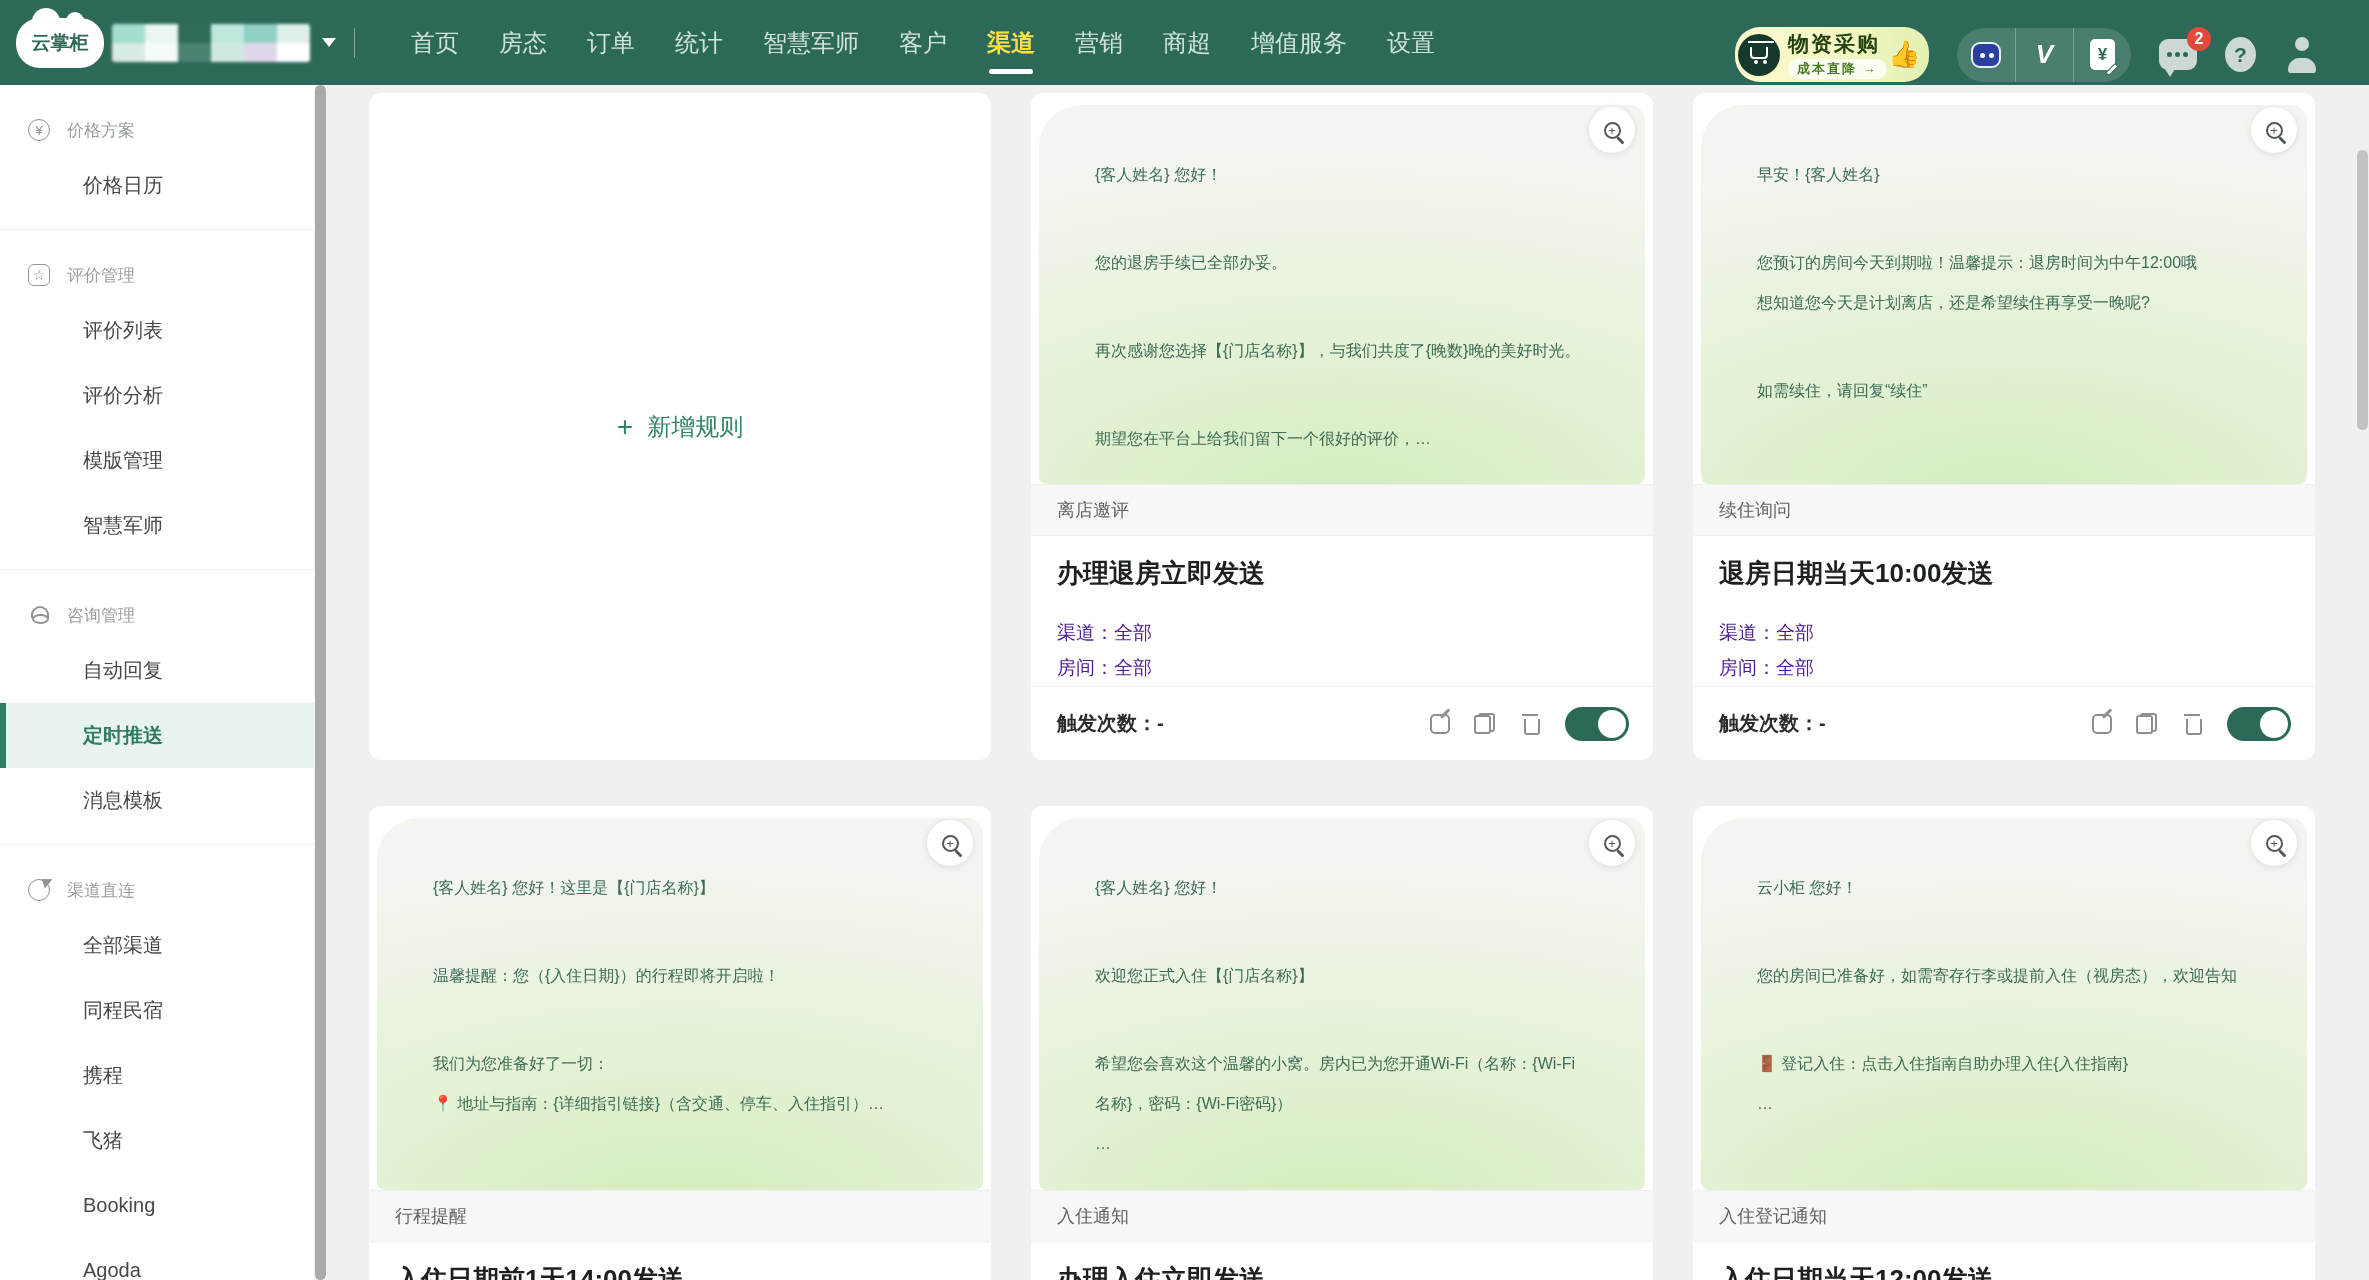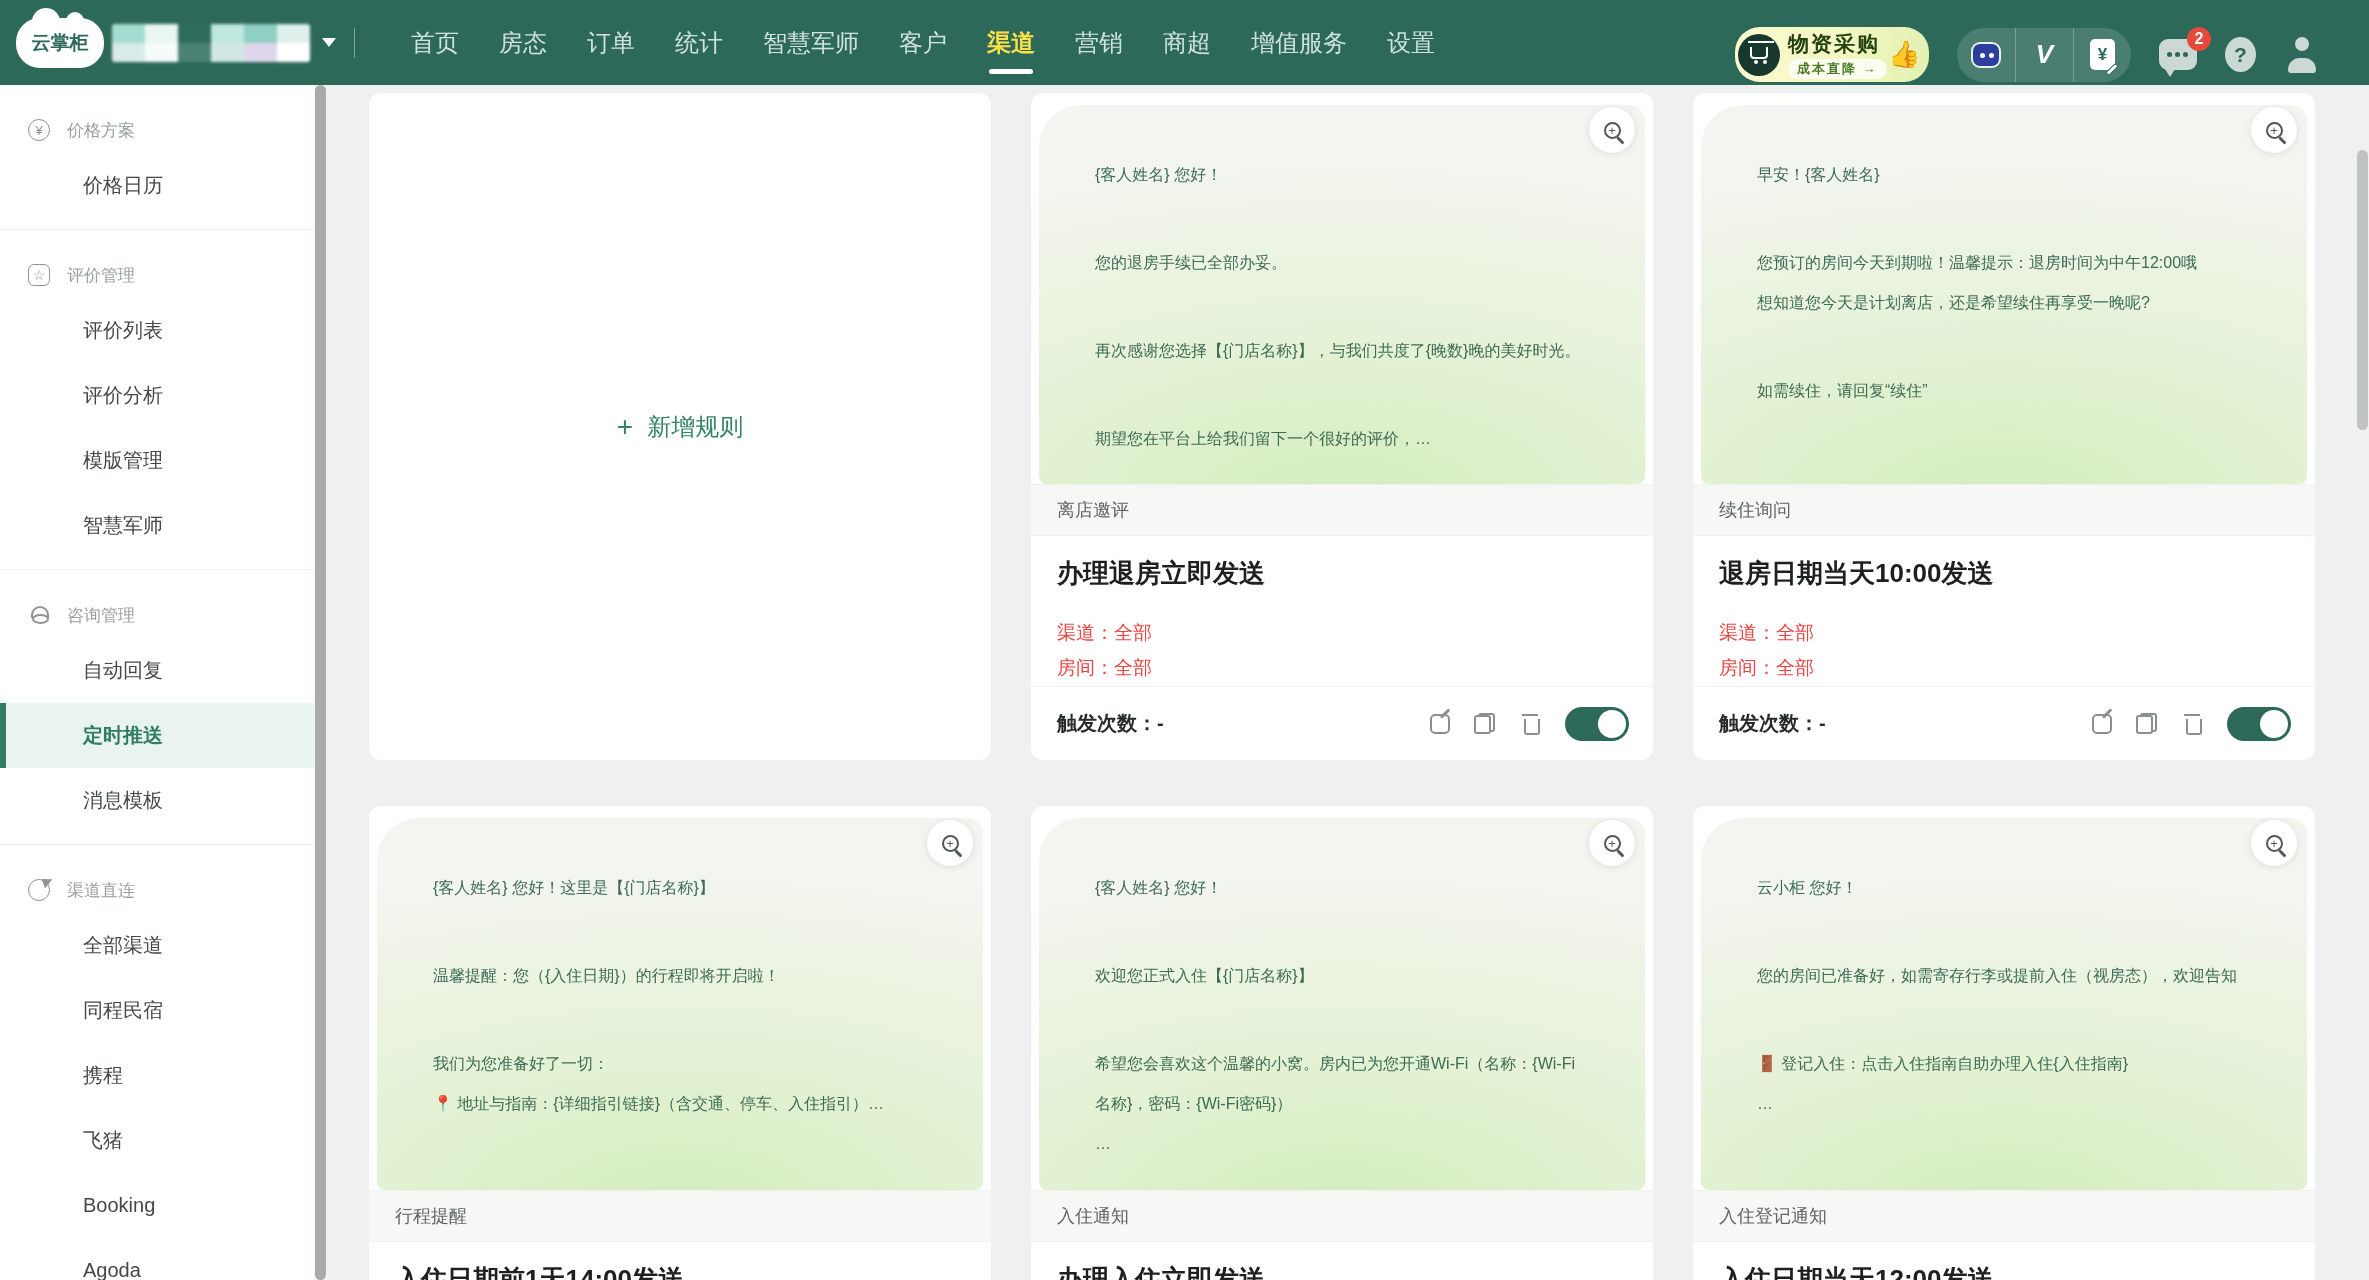--- a/index.html
+++ b/index.html
@@ -90,21 +90,21 @@
   .short .preview { height:372px; }
   .preview p { white-space:pre-line; margin-bottom:48px; }
   .zoom-btn { position:absolute; top:14px; right:18px; width:46px; height:46px; border-radius:50%; background:#fff; border:none; box-shadow:0 1px 7px rgba(0,0,0,.1); display:flex; align-items:center; justify-content:center; cursor:pointer; }
   .mag { position:relative; width:17px; height:17px; border:2.2px solid #52585
 4; border:2.2px solid #525854; border-radius:50%; display:flex; align-items:center; justify-content:center; color:#525854; font-size:13px; line-height:1; }
   .mag::after { content:""; position:absolute; bottom:-5px; right:-6px; width:9px; height:2.5px; background:#525854; border-radius:2px; transform:rotate(45deg); }
 
   .tag { height:52px; background:#f7f8f6; border-top:1px solid #f0f0ee; border-bottom:1px solid #f0f0ee; display:flex; align-items:center; padding-left:26px; font-size:18px; color:#5f6561; }
   .cbody { padding:20px 26px 0; flex:1; }
   .ctitle { font-size:26px; font-weight:bold; color:#1c211e; margin-bottom:24px; }
-  .meta { font-size:19px; color:#ef4444; line-height:35px; }
+  .meta { font-size:19px; color:#4c1d95; line-height:35px; }
   .cfooter { height:74px; border-top:1px solid #f0f1ee; display:flex; align-items:center; padding:0 24px 0 26px; }
   .trig { font-size:20px; font-weight:bold; color:#272c29;text-align:right; }
   .factions { margin-left:auto; display:flex; align-items:center; gap:24px; }
   .ic-edit { width:20px; height:20px; border:2px solid #8a908c; border-radius:5px; position:relative; display:block; cursor:pointer; }
   .ic-edit::after { content:""; position:absolute; top:-4px; right:-3px; width:12px; height:2.5px; background:#8a908c; border-radius:2px; transform:rotate(-45deg); }
   .ic-copy { width:21px; height:21px; position:relative; display:block; cursor:pointer; }
   .ic-copy::before { content:""; position:absolute; top:0; right:0; width:13px; height:15px; border:2px solid #8a908c; border-radius:3px; }
   .ic-copy::after { content:""; position:absolute; bottom:0; left:0; width:13px; height:15px; border:2px solid #8a908c; border-radius:3px; background:#fff; }
   .ic-trash { width:22px; height:22px; position:relative; display:block; cursor:pointer; }
   .ic-trash::before { content:""; position:absolute; top:1px; left:3px; width:16px; height:2.5px; background:#8a908c; }

